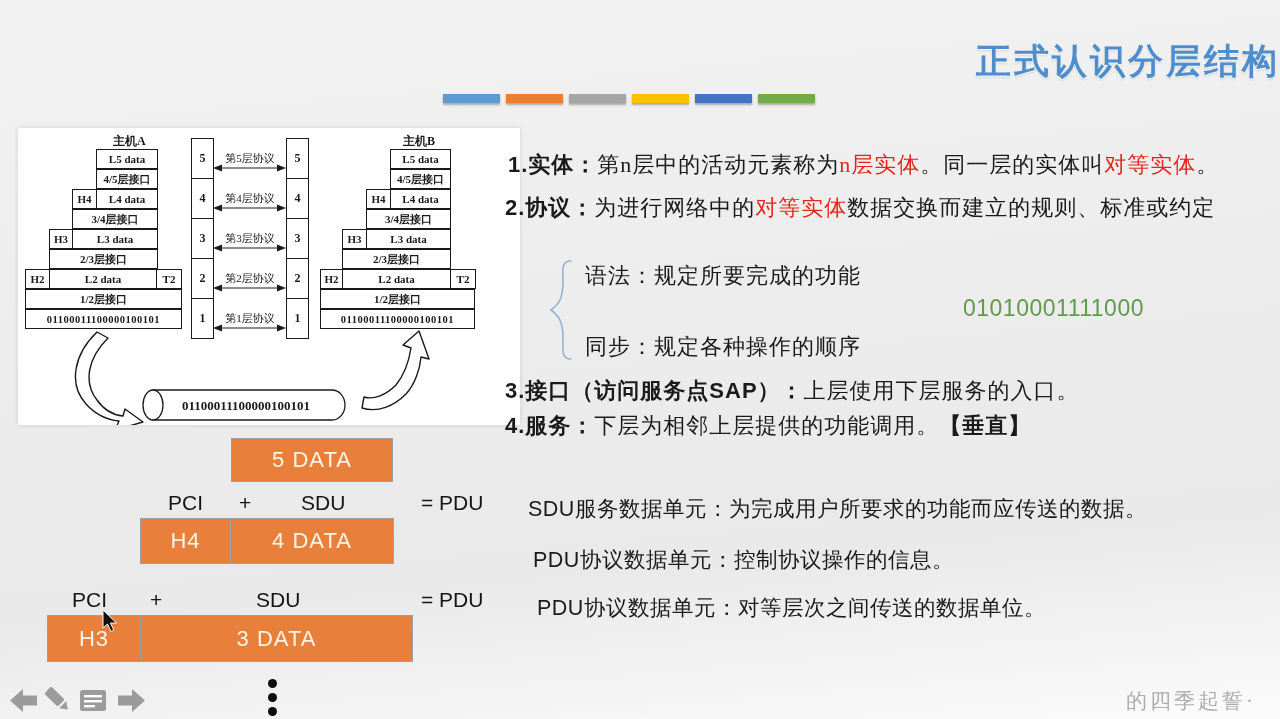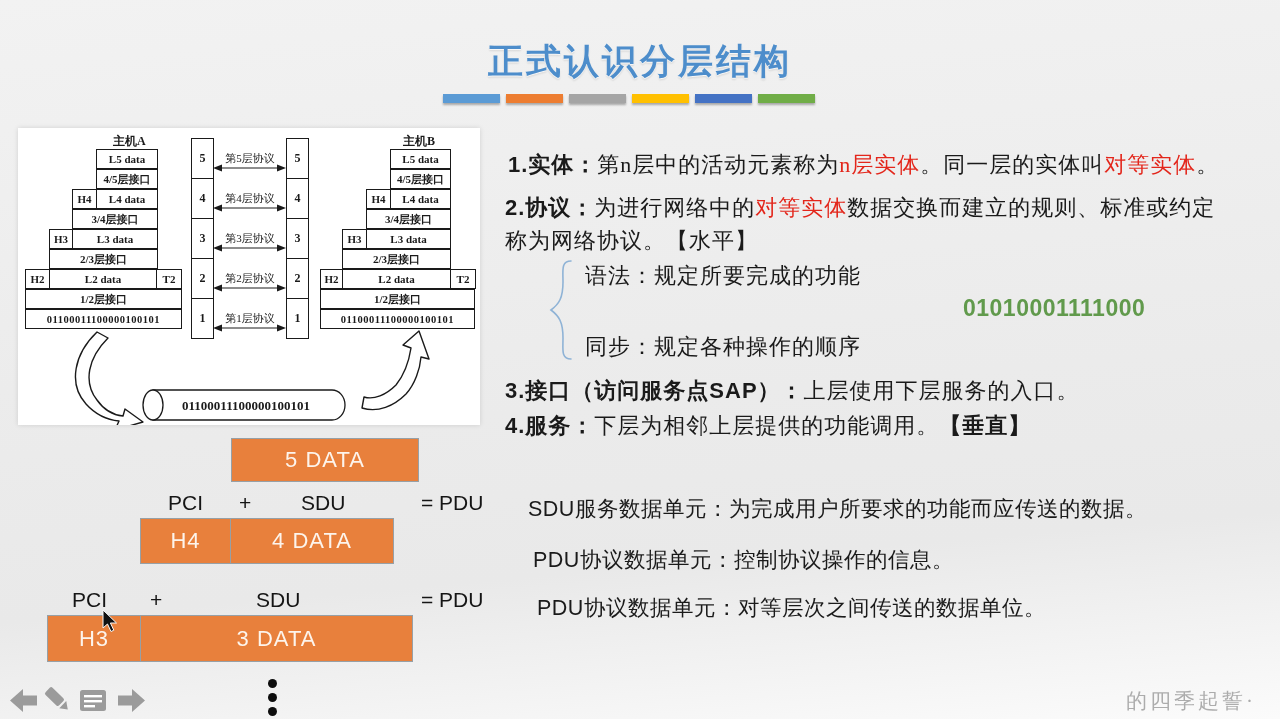--- a/index.html
+++ b/index.html
@@ -1,27 +1,27 @@
 <!DOCTYPE html>
 <html><head>
 <meta charset="utf-8">
 <style>
   html,body{margin:0;padding:0;}
   .slide{position:relative;width:1280px;height:719px;overflow:hidden;
     background:linear-gradient(175deg,#f2f2f2 0%,#ebebeb 55%,#e9e9e9 75%,#f6f6f6 93%,#fbfbfb 100%);
     font-family:"Liberation Sans","DejaVu Sans",sans-serif;color:#1a1a1a;}
   .abs{position:absolute;}
   
-  .title{position:absolute;top:38px;left:0;right:0;text-align:center;
+  .title{position:absolute;top:38px;left:0;right:0;text-align:right;
     font-size:35px;font-weight:bold;letter-spacing:3px;
     text-shadow:0 1px 1px rgba(255,255,255,.9),0 2px 2px rgba(0,0,0,.12);}
   .bars{position:absolute;top:94px;left:443px;display:flex;gap:6px;}
   .bar{width:57px;height:9px;box-shadow:0 2px 2px rgba(0,0,0,.3);}
   
-  #diagram-panel{position:absolute;left:18px;top:128px;width:462px;height:297px;
+  #diagram-panel{position:absolute;left:18px;top:128px;width:502px;height:297px;
     background:#fff;box-shadow:0 0 5px rgba(0,0,0,.13);font-family:"Liberation Serif","DejaVu Serif",serif;}
   .host-title{position:absolute;font-size:12px;font-weight:bold;white-space:nowrap;}
   .srow{position:absolute;display:flex;height:20px;}
   .scell{box-sizing:border-box;border:1px solid #1a1a1a;background:#fff;
     display:flex;align-items:center;justify-content:center;
     font-size:11px;font-weight:bold;white-space:nowrap;}
   .scell + .scell{margin-left:-1px;}
   .scell.bits{font-size:10.5px;letter-spacing:.5px;}
   .pcell{position:absolute;box-sizing:border-box;width:23px;height:41px;border:1px solid #1a1a1a;
     background:#fff;display:flex;align-items:center;justify-content:center;font-size:12px;font-weight:bold;}
@@ -180,49 +180,46 @@
       <text x="228" y="282" text-anchor="middle" font-size="13" font-weight="bold" font-family="Liberation Serif, DejaVu Serif, serif" fill="#1a1a1a">01100011100000100101</text>
     </svg>
   </div>
 
   <div class="note" style="left:508px;top:150px">
     <span class="b">1.</span><span class="b">实体：</span><span>第n层中的活动元素称为</span><span class="red" style="color: rgb(227, 38, 27);">n层实体</span><span>。同一层的实体叫</span><span class="red" style="color: rgb(227, 38, 27);">对等实体</span><span>。</span>
   </div>
   <div class="note" style="left:505px;top:193px">
     <span class="b">2.</span><span class="b">协议：</span><span>为进行网络中的</span><span class="red" style="color: rgb(227, 38, 27);">对等实体</span><span>数据交换而建立的规则、标准或约定</span>
   </div>
-  <div class="note" style="left:505px;top:226px">
-    <span>称为网络协议。【水平】</span>
-  </div>
 
   <svg class="abs brace-svg" style="left:548px;top:259px" width="26" height="102">
     <path d="M23,2 C13,2 15,11 15,23 C15,39 11,45 3,51 C11,57 15,63 15,79 C15,91 13,100 23,100"></path>
   </svg>
   <div class="note" style="left:585px;top:261px"><span>语法：规定所要完成的功能</span></div>
   <div class="note" style="left:585px;top:332px"><span>同步：规定各种操作的顺序</span></div>
-  <div class="green-bits" id="green-bits" style="color: rgb(97, 154, 76); font-weight: bold;">01010001111000</div>
+  <div class="green-bits" id="green-bits" style="color: rgb(97, 154, 76);">01010001111000</div>
 
   <div class="note" style="left:505px;top:376px">
     <span class="b">3.</span><span class="b">接口（访问服务点SAP）：</span><span>上层使用下层服务的入口。</span>
   </div>
   <div class="note" style="left:505px;top:411px">
     <span class="b">4.</span><span class="b">服务：</span><span>下层为相邻上层提供的功能调用。</span><span class="b">【垂直】</span>
   </div>
 
   <div class="def" style="left:528px;top:494px">
     <span>SDU服务数据单元：</span><span>为完成用户所要求的功能而应传送的数据。</span>
   </div>
   <div class="def" style="left:533px;top:545px">
     <span>PDU协议数据单元：</span><span>控制协议操作的信息。</span>
   </div>
   <div class="def" style="left:537px;top:593px">
     <span>PDU协议数据单元：</span><span>对等层次之间传送的数据单位。</span>
   </div>
 
-  <div class="obox" style="left: 231px; top: 438px; width: 188px; height: 44px; background: rgb(232, 128, 60);">5 DATA</div>
+  <div class="obox" style="left: 231px; top: 438px; width: 162px; height: 44px; background: rgb(232, 128, 60);">5 DATA</div>
 
   <span class="ftext" style="left:168px;top:491px">PCI</span>
   <span class="ftext" style="left:239px;top:491px">+</span>
   <span class="ftext" style="left:301px;top:491px">SDU</span>
   <span class="ftext" style="left:421px;top:491px">= PDU</span>
 
   <div class="obox" style="left: 140px; top: 518px; width: 91px; height: 46px; background: rgb(232, 128, 60);">H4</div>
   <div class="obox" style="left: 230px; top: 518px; width: 164px; height: 46px; background: rgb(232, 128, 60);">4 DATA</div>
 
   <span class="ftext" style="left:72px;top:588px">PCI</span>

